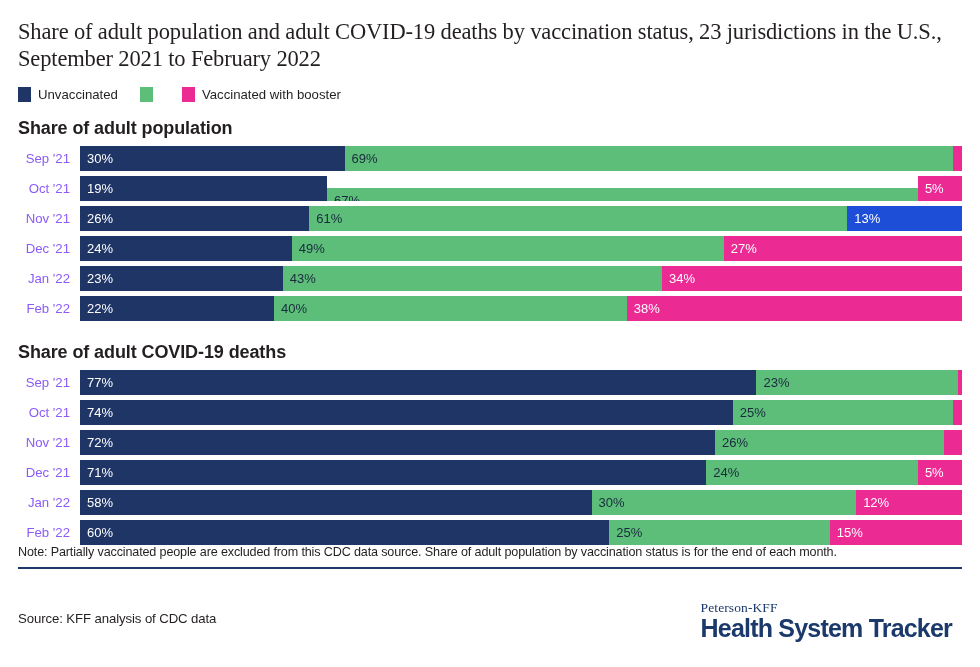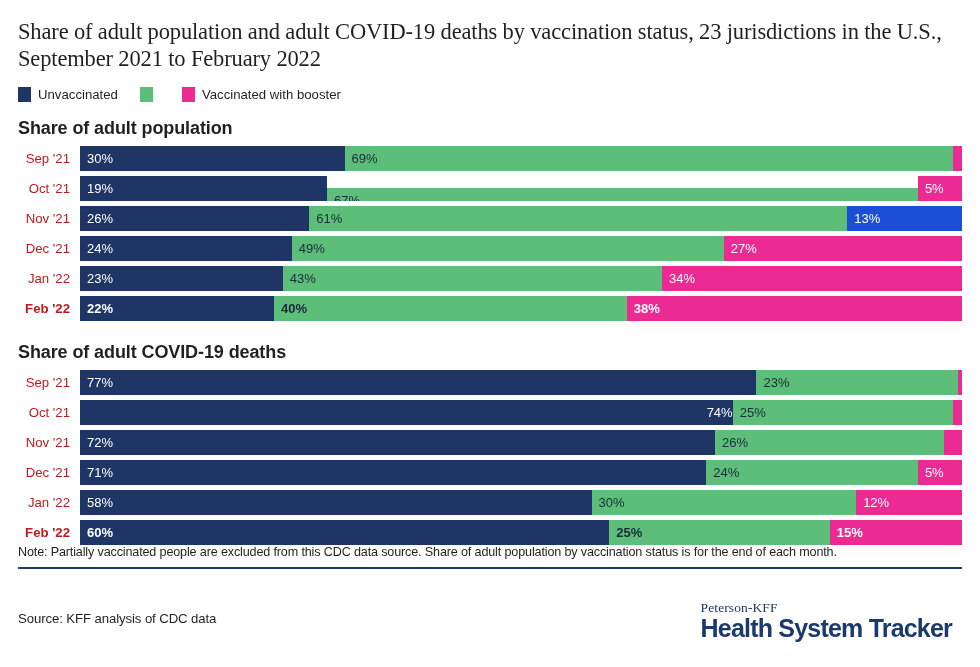--- a/index.html
+++ b/index.html
@@ -70,29 +70,29 @@
     margin-bottom: 7px;
     letter-spacing: -0.1px;
   }
 
   .row {
     display: flex;
     align-items: center;
     height: 25px;
     margin-bottom: 5px;
   }
-  .row:last-child { margin-bottom: 4px; font-weight: bold; }
+  .row:last-child { margin-bottom: 4px; }
 
   .row-label {
     width: 62px;
     flex: 0 0 62px;
     text-align: right;
     padding-right: 10px;
     font-size: 13.2px;
-    color: #b91c1c;
+    color: #8b5cf6;
     box-sizing: border-box;
     white-space: nowrap;
   }
 
   .bar {
     flex: 1 1 auto;
     height: 25px;
     display: flex;
     overflow: hidden;
   }
@@ -283,21 +283,21 @@
           </div>
           <div class="seg green" style="width: 22.9084%; background: rgb(92, 190, 120);">
             <span class="seg-label">23%</span>
           </div>
           <div class="seg" style="width: 0.398406%; background: rgb(236, 42, 148);"></div>
         </div>
       </div>
       <div class="row">
         <div class="row-label">Oct '21</div>
         <div class="bar">
-          <div class="seg" style="width: 74%; background: rgb(31, 53, 102); justify-content: flex-end;">
+          <div class="seg" style="width: 74%; background: rgb(31, 53, 102);">
             <span class="seg-label">74%</span>
           </div>
           <div class="seg green" style="width: 25%; background: rgb(92, 190, 120);">
             <span class="seg-label">25%</span>
           </div>
           <div class="seg" style="width: 1%; background: rgb(236, 42, 148);"></div>
         </div>
       </div>
       <div class="row">
         <div class="row-label">Nov '21</div>

